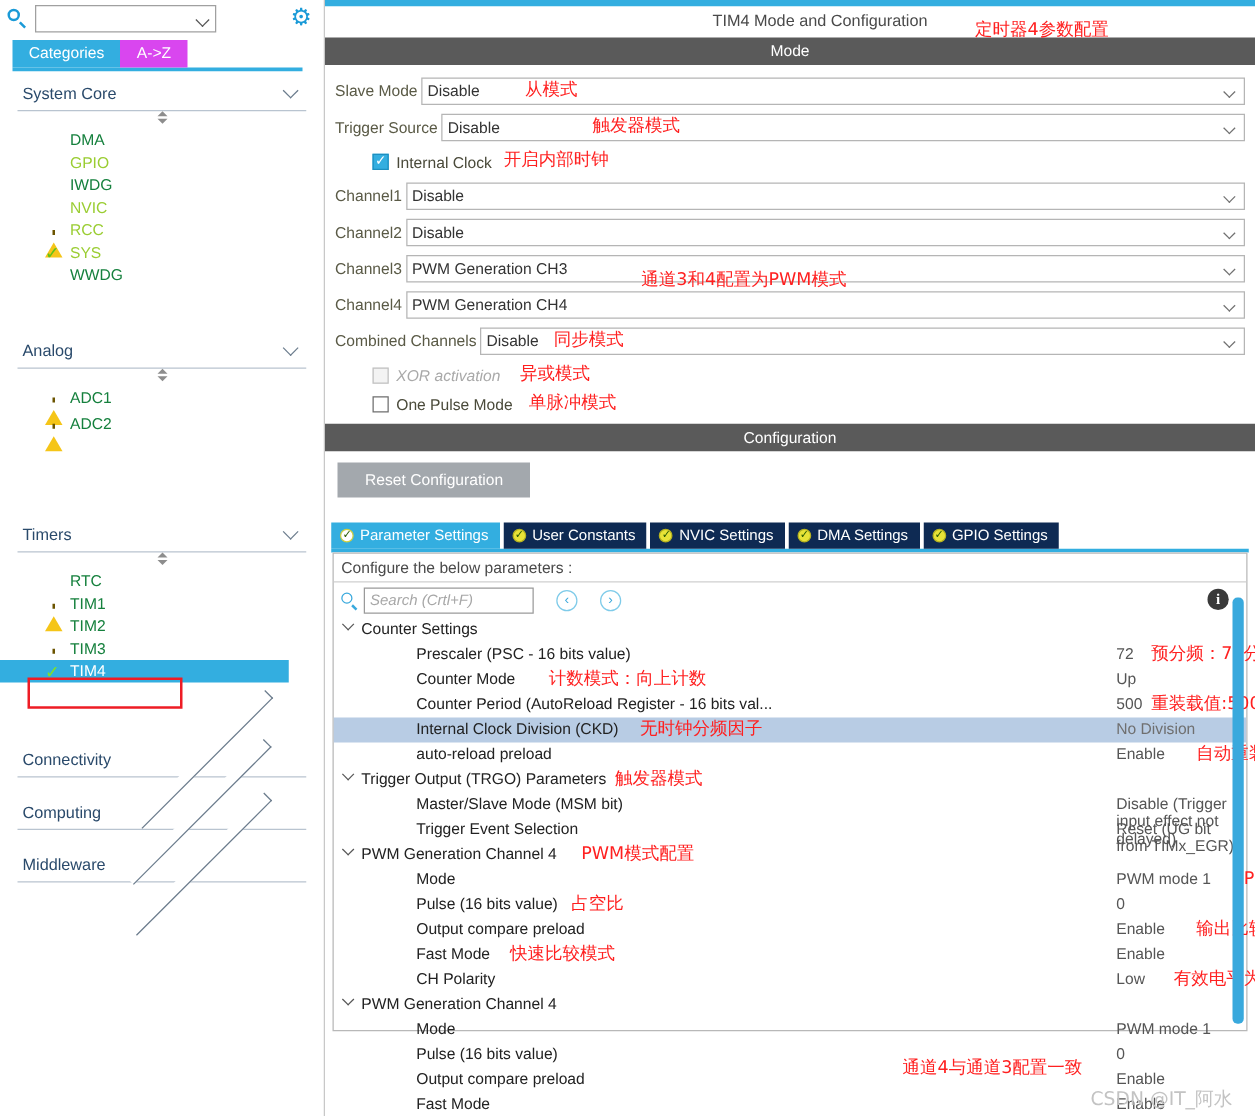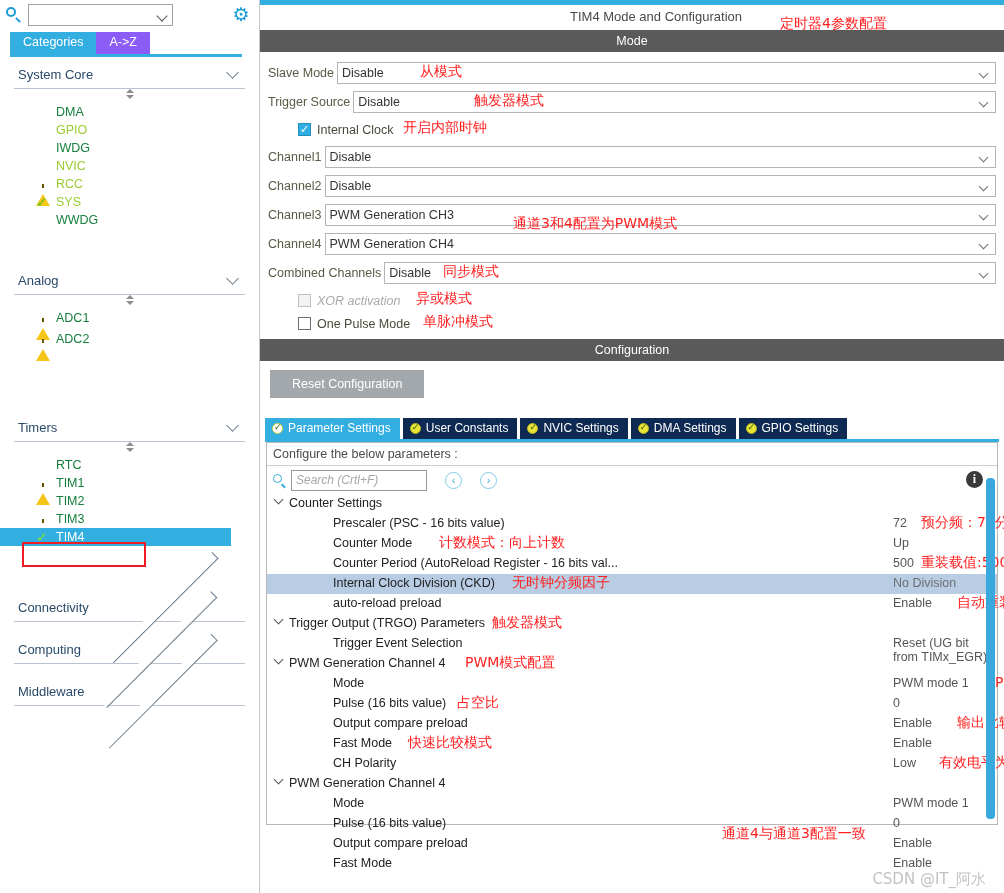--- a/index.html
+++ b/index.html
@@ -23,21 +23,21 @@
                      transform:rotate(45deg); left:9px; top:12px; }
   .sb-combo { flex:1; height:22px; border:1px solid #a0a0a0; background:#fff;
               position:relative; max-width:145px; }
   .sb-combo .cv { padding:3px 18px 0 5px; font-size:12px; color:#333; }
   .chev { position:absolute; right:6px; top:7px; width:8px; height:8px;
           border-right:1.6px solid #555; border-bottom:1.6px solid #555;
           transform:rotate(45deg); }
   .gear { margin-left:auto; width:20px; height:20px; position:relative; color:#1a9ad7;
           font-size:19px; line-height:20px; text-align:center; }
   .sb-tabs { display:flex; height:22px; margin:2px 0 0 10px; }
-  .sb-tab { padding:3px 13px 0 13px; font-size:12.5px; color:#fff; background:#8b5cf6; height:22px; }
+  .sb-tab { padding:3px 13px 0 13px; font-size:12.5px; color:#fff; background:#d946ef; height:22px; }
   .sb-tab.active { background:#33aee0; }
   .sb-tabline { height:3px; background:#33aee0; margin-left:10px; width:232px; }
 
   .sb-body { position:relative; }
   .grp { margin:0 14px; }
   .grp-head { display:flex; align-items:center; justify-content:space-between;
               padding:10px 4px 6px 4px; border-bottom:1px solid #b9c4d0; }
   .grp-title { font-size:13px; color:#2a4a6b; }
   .grp-chev { width:9px; height:9px; border-right:1.5px solid #6a7b8c;
               border-bottom:1.5px solid #6a7b8c; transform:rotate(45deg); margin-bottom:4px; margin-right:4px;}
@@ -425,20 +425,24 @@
             <span class="tval">Enable</span>
             <span class="ann" style="left:690px; top:0px;">自动重装载预装载使能</span>
           </div>
 
           <div class="trow tgrp">
             <span class="tchev"></span>
             <span class="grptext">Trigger Output (TRGO) Parameters</span>
             <span class="ann" style="left:225px; top:0px;">触发器模式</span>
           </div>
 
+          <div class="trow">
+            <span class="tname">Master/Slave Mode (MSM bit)</span>
+            <span class="tval">Disable (Trigger input effect not delayed)</span>
+          </div>
 
           <div class="trow">
             <span class="tname">Trigger Event Selection</span>
             <span class="tval">Reset (UG bit from TIMx_EGR)</span>
           </div>
 
           <div class="trow tgrp">
             <span class="tchev"></span>
             <span class="grptext">PWM Generation Channel 4</span>
             <span class="ann" style="left:198px; top:0px;">PWM模式配置</span>

